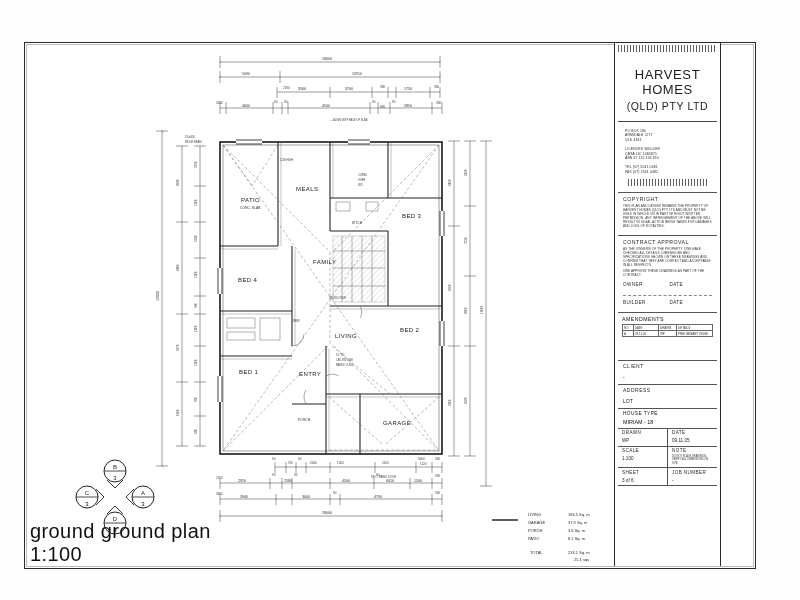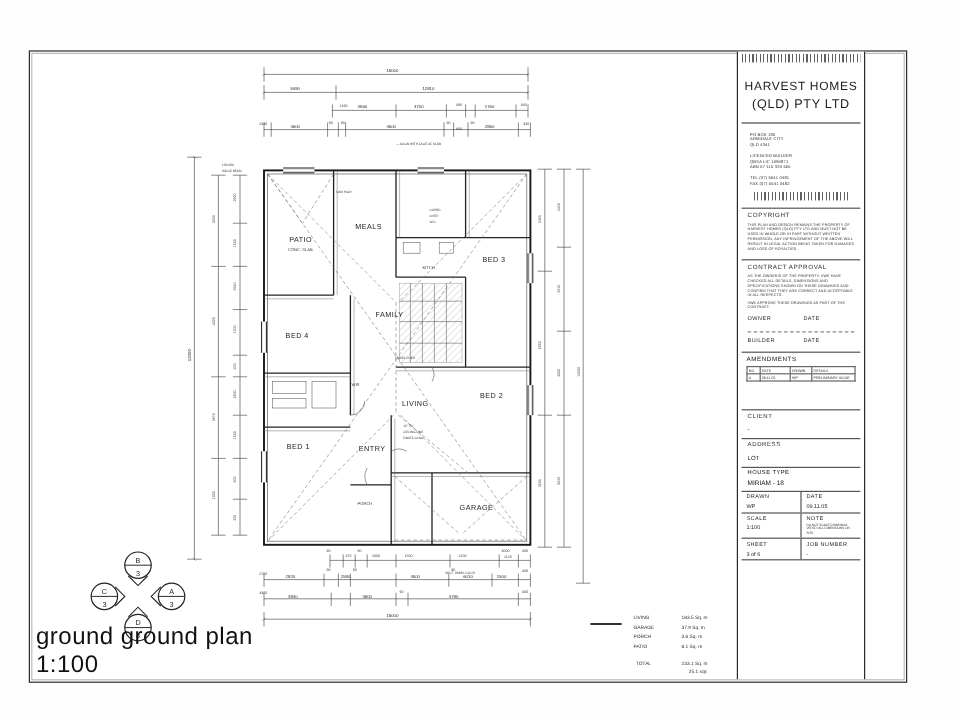--- a/index.html
+++ b/index.html
@@ -25,21 +25,21 @@
   }
   .tb-hatch{
     height:7px;margin:2px 3px 0 3px;
     background:repeating-linear-gradient(90deg,#333 0 1px,#fff 1px 3px);
     opacity:.78;
   }
   .tb-company{
     text-align:center;padding:11px 2px 9px 2px;
     border-bottom:1px solid #444;margin:4px 3px 0 3px;
   }
-  .tb-company .l1{font-size:10px;letter-spacing:.6px;color:#1c1c1c;}
+  .tb-company .l1{font-size:13px;letter-spacing:.6px;color:#1c1c1c;}
   .tb-company .l2{font-size:10.5px;letter-spacing:.6px;color:#1c1c1c;margin-top:3px;}
 
   .tb-contact{padding:7px 6px 6px 7px;border-bottom:1px solid #555;margin:0 3px;}
   .tb-contact .grp{margin-bottom:5px;}
   .tb-contact div{font-size:3.4px;line-height:4.4px;color:#2b2b2b;letter-spacing:.15px;
     font-family:"Liberation Sans",sans-serif;}
 
   .tb-sec{margin:0 3px;border-bottom:1px solid #555;padding:3px 5px 5px 5px;}
   .tb-sec h4{margin:0 0 2px 0;font-size:5.2px;font-weight:400;letter-spacing:.5px;color:#2a2a2a;}
   .tb-sec p{margin:0 0 2px 0;font-size:3.1px;line-height:4px;color:#333;letter-spacing:.1px;}

